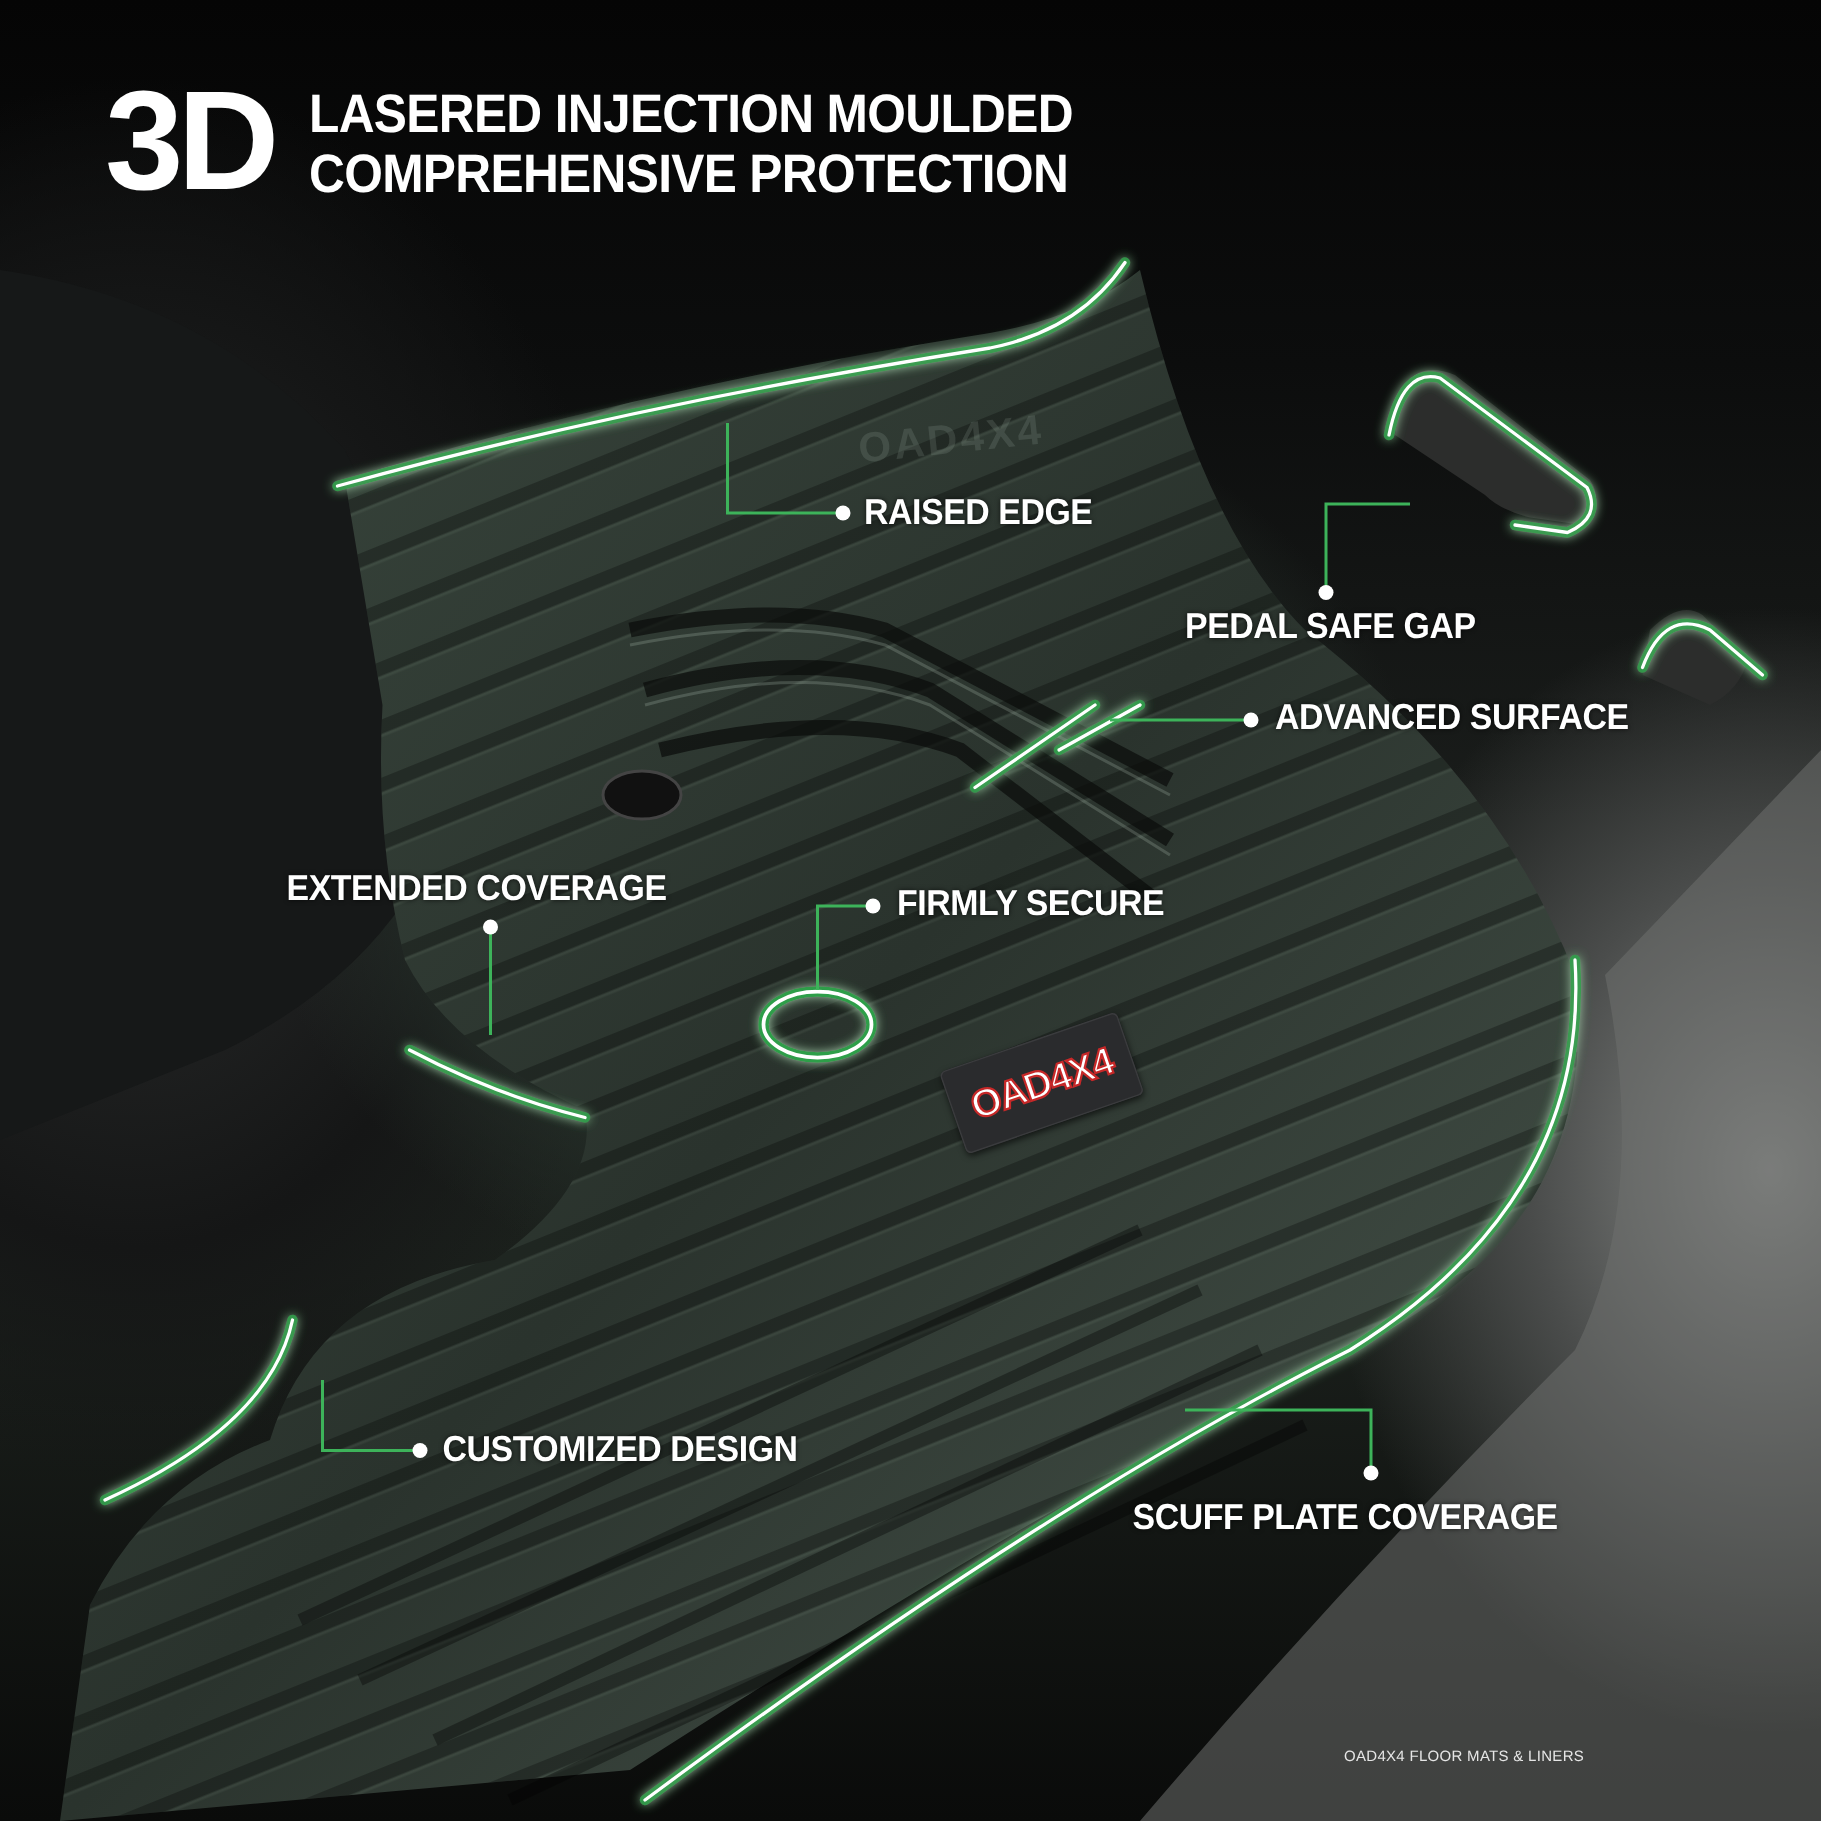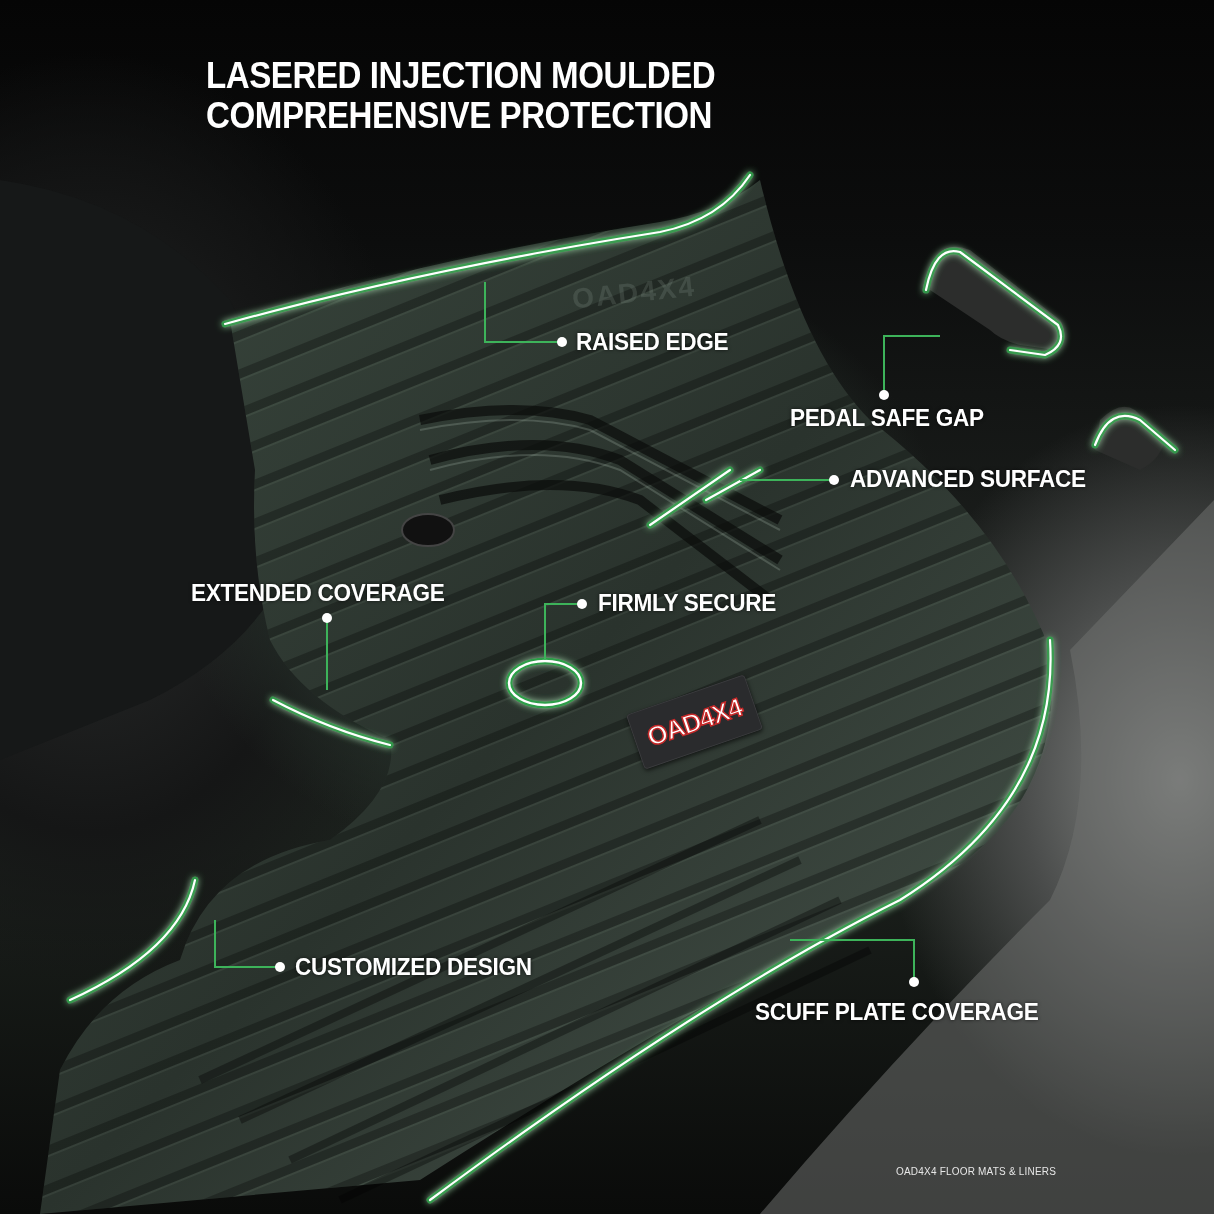--- a/index.html
+++ b/index.html
@@ -149,20 +149,21 @@
       <circle cx="834" cy="480" r="5"></circle>
       <circle cx="327" cy="618" r="5"></circle>
       <circle cx="582" cy="604" r="5"></circle>
       <circle cx="280" cy="967" r="5"></circle>
       <circle cx="914" cy="982" r="5"></circle>
     </g>
   </svg>
 
   <div class="watermark">OAD4X4</div>
 
+  <div class="hdr-3d">3D</div>
   <div class="hdr-lines">
     <div>LASERED INJECTION MOULDED</div>
     <div>COMPREHENSIVE PROTECTION</div>
   </div>
 
   <div class="callout" style="left:576px; top:328px;">RAISED EDGE</div>
   <div class="callout" style="left:790px; top:404px;">PEDAL SAFE GAP</div>
   <div class="callout" style="left:850px; top:465px;">ADVANCED SURFACE</div>
   <div class="callout" style="left:191px; top:579px;">EXTENDED COVERAGE</div>
   <div class="callout" style="left:598px; top:589px;">FIRMLY SECURE</div>

